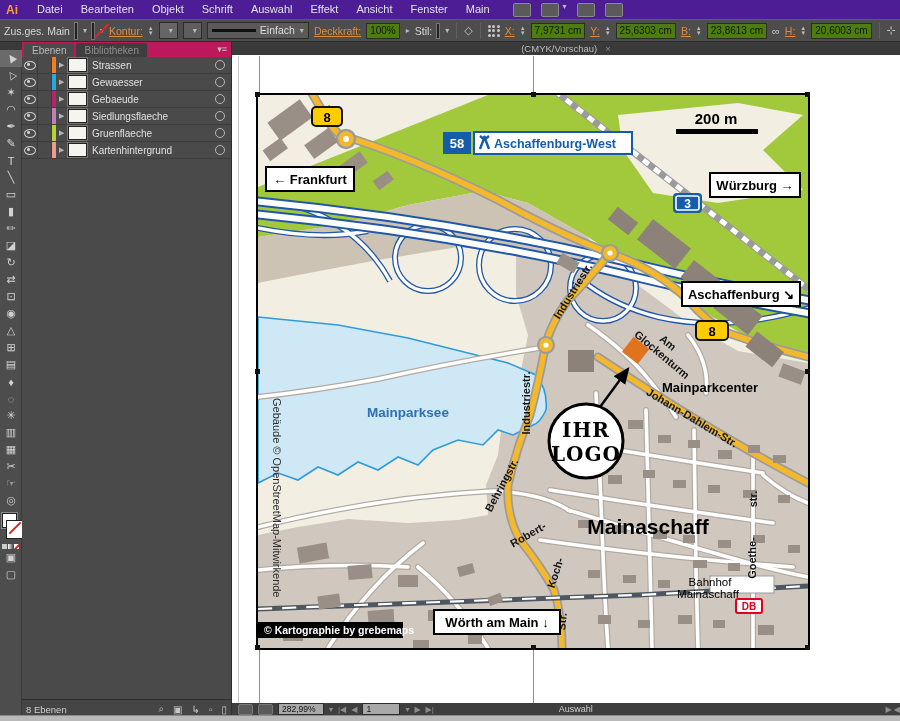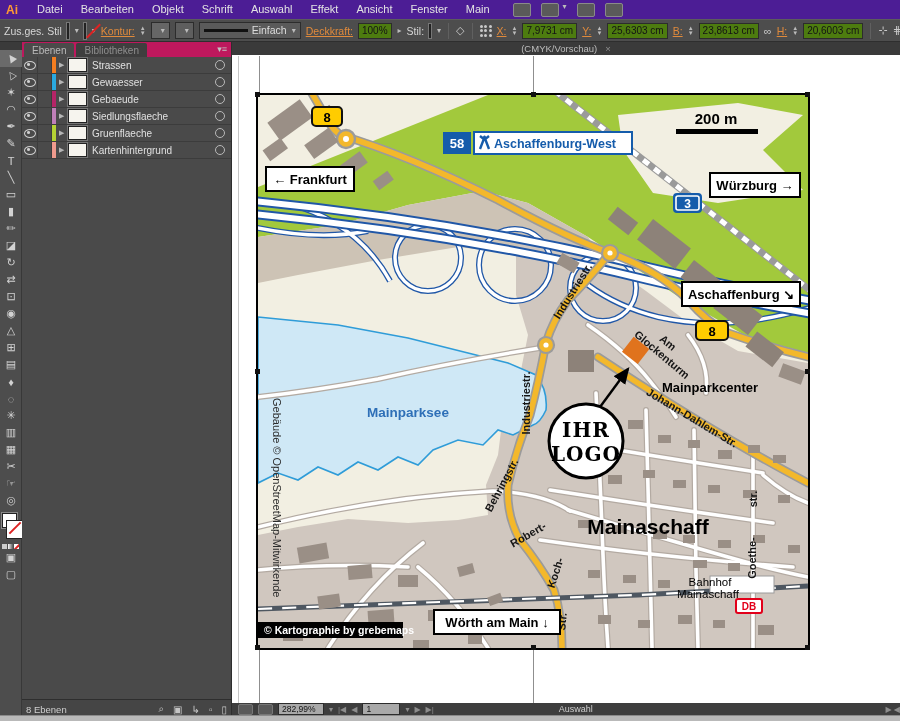--- a/index.html
+++ b/index.html
@@ -124,21 +124,21 @@
     </span>
   <span class="mb-icons">
     <span class="mb-icon"></span>
     <span class="mb-icon dd" style="margin-right:8px;"></span>
     <span class="mb-icon"></span>
     <span class="mb-icon"></span>
   </span>
 </div>
 
 <div id="controlbar">
-  <span class="cb-label">Zus.ges. Stil</span>
+  <span class="cb-label">Zus.ges. Main</span>
   <span class="swatch"></span>
     <span class="dd-arrow">▾</span>
   <span class="swatch none"></span>
     <span class="dd-arrow">▾</span>
   <span class="cb-orange">Kontur:</span>
   <span class="stepper">
       <span>▲</span>
       <span>▼</span>
     </span>
   <span class="cb-drop" style="width:40px;">

